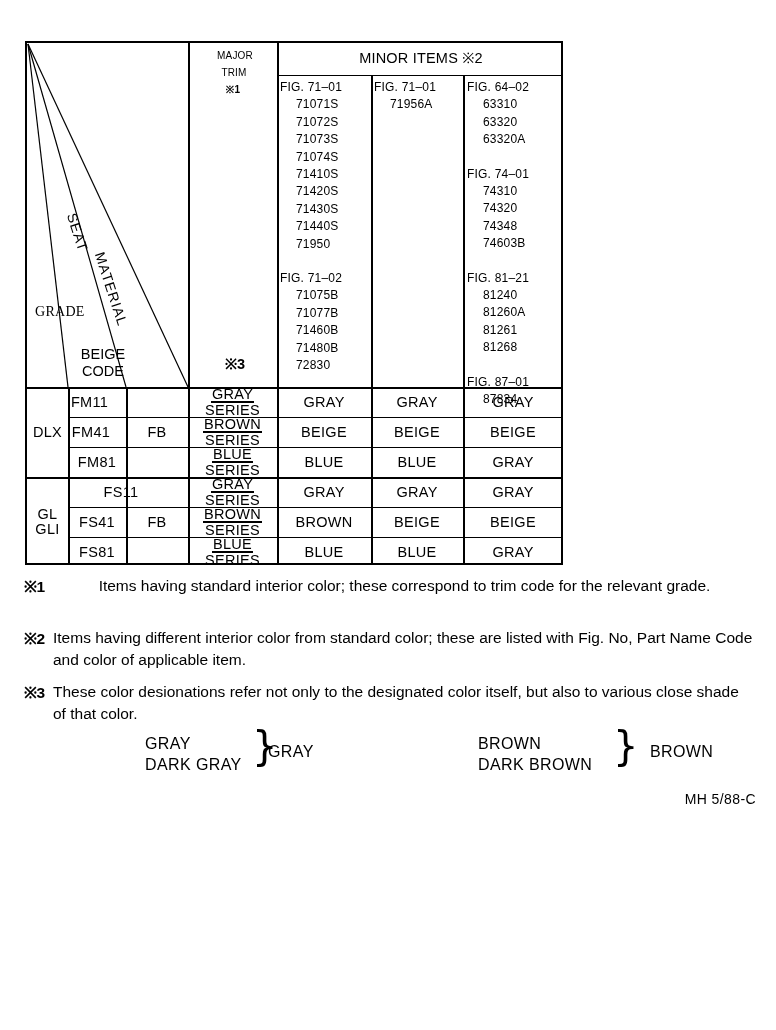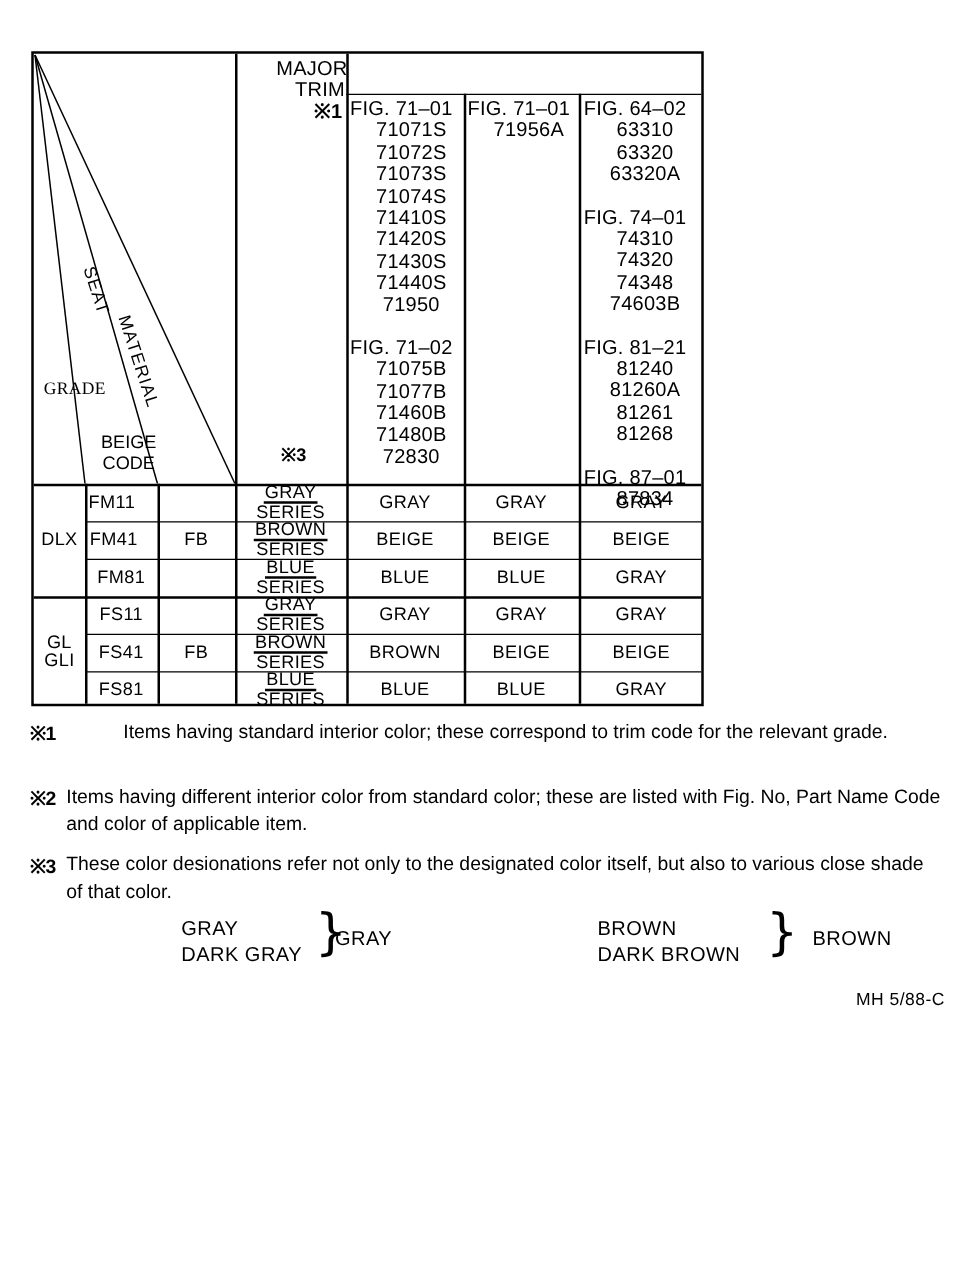--- a/index.html
+++ b/index.html
@@ -45,47 +45,46 @@
     background: #000;
   }
   .hrule.thick { height: 2px; }
 
   
   .hdr-major {
     position: absolute;
     left: 165px;
     top: 4px;
     width: 86px;
-    text-align: right;
-    font-size: 16px;
+    text-align: center;
+    font-size: 10px;
     line-height: 17px;
     letter-spacing: .2px;
   }
   .hdr-major .l2 { padding-right: 2px; }
   .hdr-major .l3 { padding-right: 4px; font-weight: bold; }
 
   .hdr-minor {
     position: absolute;
     left: 252px;
     top: 4px;
     width: 284px;
     text-align: center;
     font-size: 14.5px;
     letter-spacing: .2px;
   }
 
   
   .pn-col {
     position: absolute;
     top: 36px;
-    font-size: 16px;
+    font-size: 12px;
     line-height: 17.4px;
     letter-spacing: .2px;
     white-space: pre;
-    text-align: center;
   }
   .pn-col .fig  { margin-left: 0px; }
   .pn-col .num  { margin-left: 16px; }
   .pn-col .gap  { height: 17px; }
   #pn-col-1 { left: 253px; }
   #pn-col-2 { left: 347px; }
   #pn-col-3 { left: 440px; }
 
   
   #axis-zone {
@@ -226,20 +225,21 @@
   <div class="axis-diag" id="axis-material">MATERIAL</div>
 
   <div class="hdr-major">
     <div class="l1">MAJOR</div>
     <div class="l2">TRIM</div>
     <div class="l3">※1</div>
   </div>
 
   <div class="hdr-note3">※3</div>
 
+  <div class="hdr-minor">MINOR ITEMS ※2</div>
 
   <div class="pn-col" id="pn-col-1"><div class="fig">FIG. 71–01</div><div class="num">71071S</div><div class="num">71072S</div><div class="num">71073S</div><div class="num">71074S</div><div class="num">71410S</div><div class="num">71420S</div><div class="num">71430S</div><div class="num">71440S</div><div class="num">71950</div><div class="gap"></div><div class="fig">FIG. 71–02</div><div class="num">71075B</div><div class="num">71077B</div><div class="num">71460B</div><div class="num">71480B</div><div class="num">72830</div></div>
   <div class="pn-col" id="pn-col-2"><div class="fig">FIG. 71–01</div><div class="num">71956A</div></div>
   <div class="pn-col" id="pn-col-3"><div class="fig">FIG. 64–02</div><div class="num">63310</div><div class="num">63320</div><div class="num">63320A</div><div class="gap"></div><div class="fig">FIG. 74–01</div><div class="num">74310</div><div class="num">74320</div><div class="num">74348</div><div class="num">74603B</div><div class="gap"></div><div class="fig">FIG. 81–21</div><div class="num">81240</div><div class="num">81260A</div><div class="num">81261</div><div class="num">81268</div><div class="gap"></div><div class="fig">FIG. 87–01</div><div class="num">87834</div></div>
 
   <div id="body-cells">
       <div class="cell" style="left: 0px; width: 41px; top: 344px; height: 90px;">DLX</div>
       <div class="cell" style="left: 99px; width: 62px; top: 344px; height: 90px;">FB</div>
       <div class="cell" style="left: 41px; width: 43px; top: 344px; height: 30px;">FM11</div>
       <div class="cell series" style="left: 161px; width: 89px; top: 344px; height: 30px;"><span class="w1">GRAY</span><span class="w2">SERIES</span></div>
@@ -252,21 +252,21 @@
       <div class="cell" style="left: 344px; width: 92px; top: 374px; height: 30px;">BEIGE</div>
       <div class="cell" style="left: 436px; width: 100px; top: 374px; height: 30px;">BEIGE</div>
       <div class="cell" style="left: 41px; width: 58px; top: 404px; height: 30px; border-radius: 13px;">FM81</div>
       <div class="cell series" style="left: 161px; width: 89px; top: 404px; height: 30px;"><span class="w1">BLUE</span><span class="w2">SERIES</span></div>
       <div class="cell" style="left: 250px; width: 94px; top: 404px; height: 30px;">BLUE</div>
       <div class="cell" style="left: 344px; width: 92px; top: 404px; height: 30px;">BLUE</div>
       <div class="cell" style="left: 436px; width: 100px; top: 404px; height: 30px;">GRAY</div>
       <div class="cell" style="left: 0px; width: 41px; top: 434px; height: 90px;">GL
 GLI</div>
       <div class="cell" style="left: 99px; width: 62px; top: 434px; height: 90px;">FB</div>
-      <div class="cell" style="left: 41px; width: 58px; top: 434px; height: 30px;">FS11</div>
+      <div class="cell" style="left: 41px; width: 58px; top: 434px; height: 30px; padding-left: 24px;">FS11</div>
       <div class="cell series" style="left: 161px; width: 89px; top: 434px; height: 30px;"><span class="w1">GRAY</span><span class="w2">SERIES</span></div>
       <div class="cell" style="left: 250px; width: 94px; top: 434px; height: 30px;">GRAY</div>
       <div class="cell" style="left: 344px; width: 92px; top: 434px; height: 30px;">GRAY</div>
       <div class="cell" style="left: 436px; width: 100px; top: 434px; height: 30px;">GRAY</div>
       <div class="cell" style="left: 41px; width: 58px; top: 464px; height: 30px;">FS41</div>
       <div class="cell series" style="left: 161px; width: 89px; top: 464px; height: 30px;"><span class="w1">BROWN</span><span class="w2">SERIES</span></div>
       <div class="cell" style="left: 250px; width: 94px; top: 464px; height: 30px;">BROWN</div>
       <div class="cell" style="left: 344px; width: 92px; top: 464px; height: 30px;">BEIGE</div>
       <div class="cell" style="left: 436px; width: 100px; top: 464px; height: 30px;">BEIGE</div>
       <div class="cell" style="left: 41px; width: 58px; top: 494px; height: 30px;">FS81</div>

